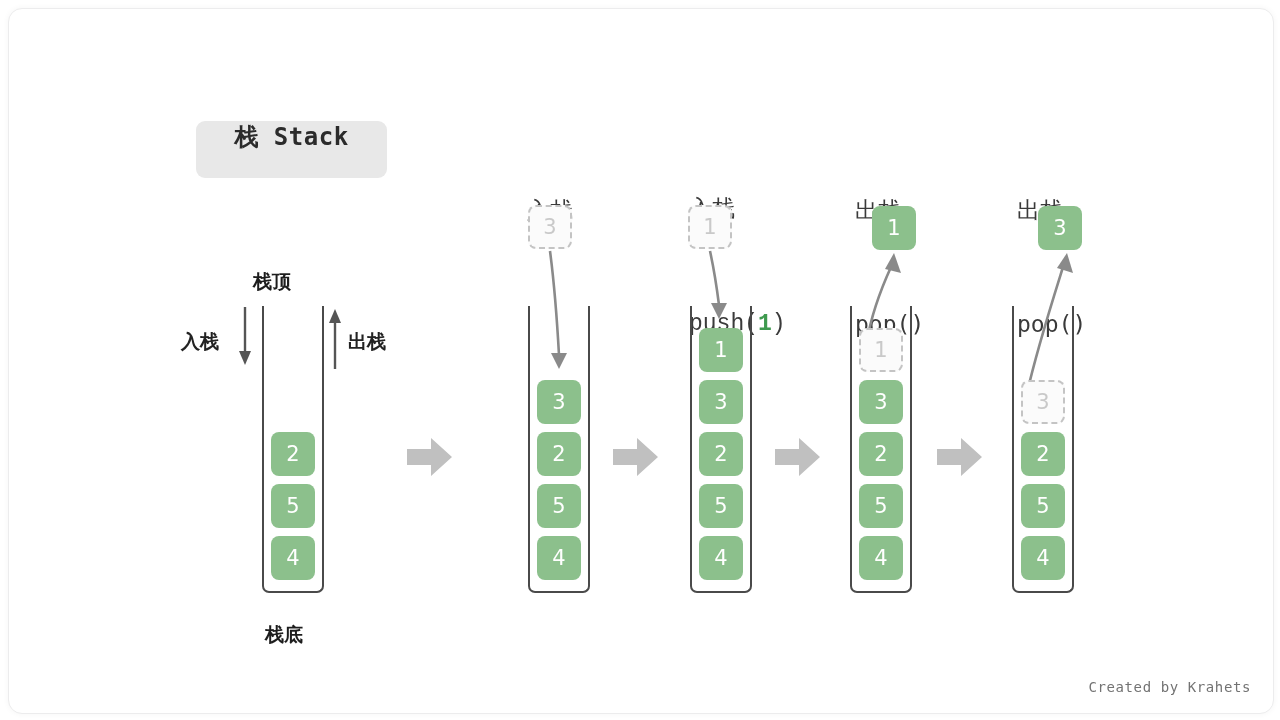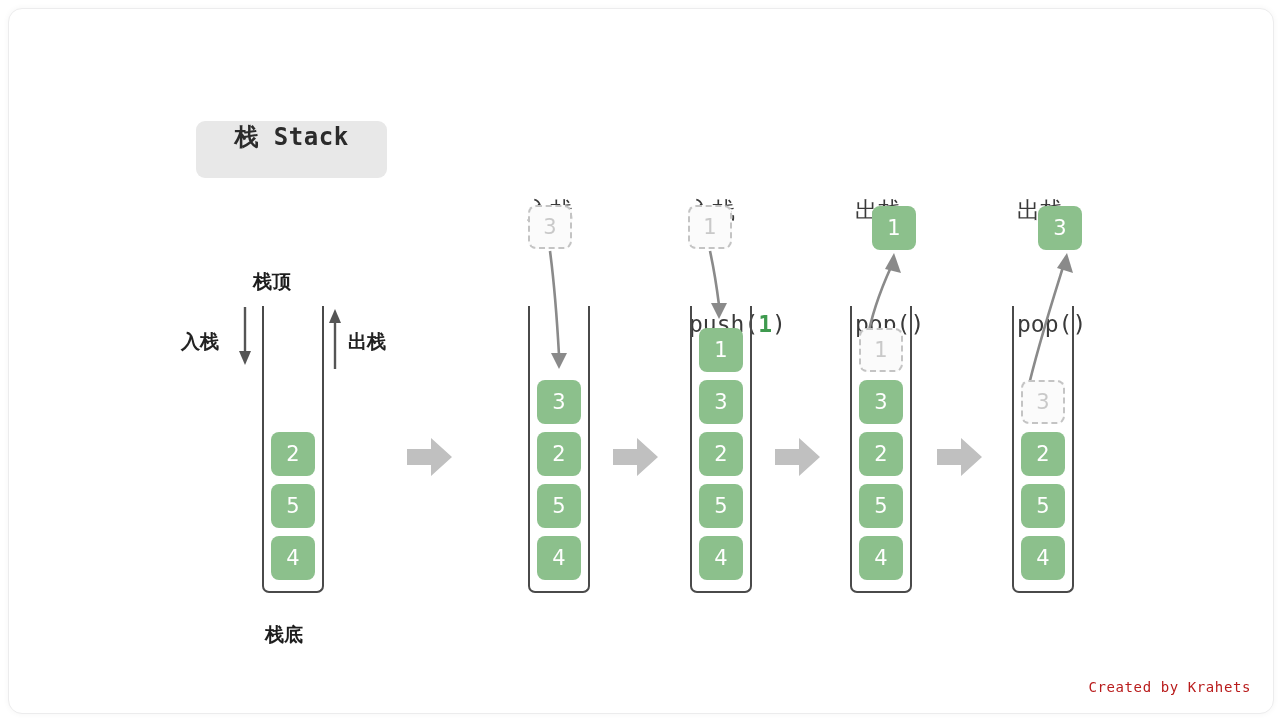--- a/index.html
+++ b/index.html
@@ -74,21 +74,21 @@
   }
   .cap-label{
     color:#1d1d1d;font-weight:bold;font-size:19px;
     font-family:"DejaVu Sans","Liberation Sans",sans-serif;
     white-space:nowrap;
   }
 
   
   #watermark{
     right:22px;bottom:18px;
-    color:#b91c1c;font-size:14px;
+    color:#737373;font-size:14px;
     font-family:"DejaVu Sans Mono","Liberation Mono",monospace;
     letter-spacing:.6px;
   }
   svg{overflow:visible;}
 </style>
 </head>
 <body>
 
 <div id="card">
 
@@ -141,21 +141,21 @@
       <div class="cell solid" style="left:7px;top:178px;">5</div>
       <div class="cell solid" style="left:7px;top:230px;">4</div>
     </div>
   </div>
 
   <svg class="abs" style="left:604px;top:429px;" width="46" height="38">
     <polygon points="0,11 24,11 24,0 45,19 24,38 24,27 0,27" fill="#c0c0c0"></polygon>
   </svg>
 
   <div class="abs">
-    <div class="abs col-caption" style="left:680px;top:106px;">
+    <div class="abs col-caption" style="left:680px;top:106px;font-family:Liberation Mono, monospace;">
       <div>入栈</div>
       <div><span>push(</span><span class="num">1</span><span>)</span></div>
     </div>
 
     <div class="abs cell ghost" style="left:679px;top:196px;">1</div>
 
     <svg class="abs" style="left:672px;top:240px;" width="80" height="80">
       <path d="M29,2 C34,25 36,40 38,56" stroke="#8a8a8a" stroke-width="2.6" fill="none"></path>
       <polygon points="38,70 30,54 46,54" fill="#8a8a8a"></polygon>
     </svg>

